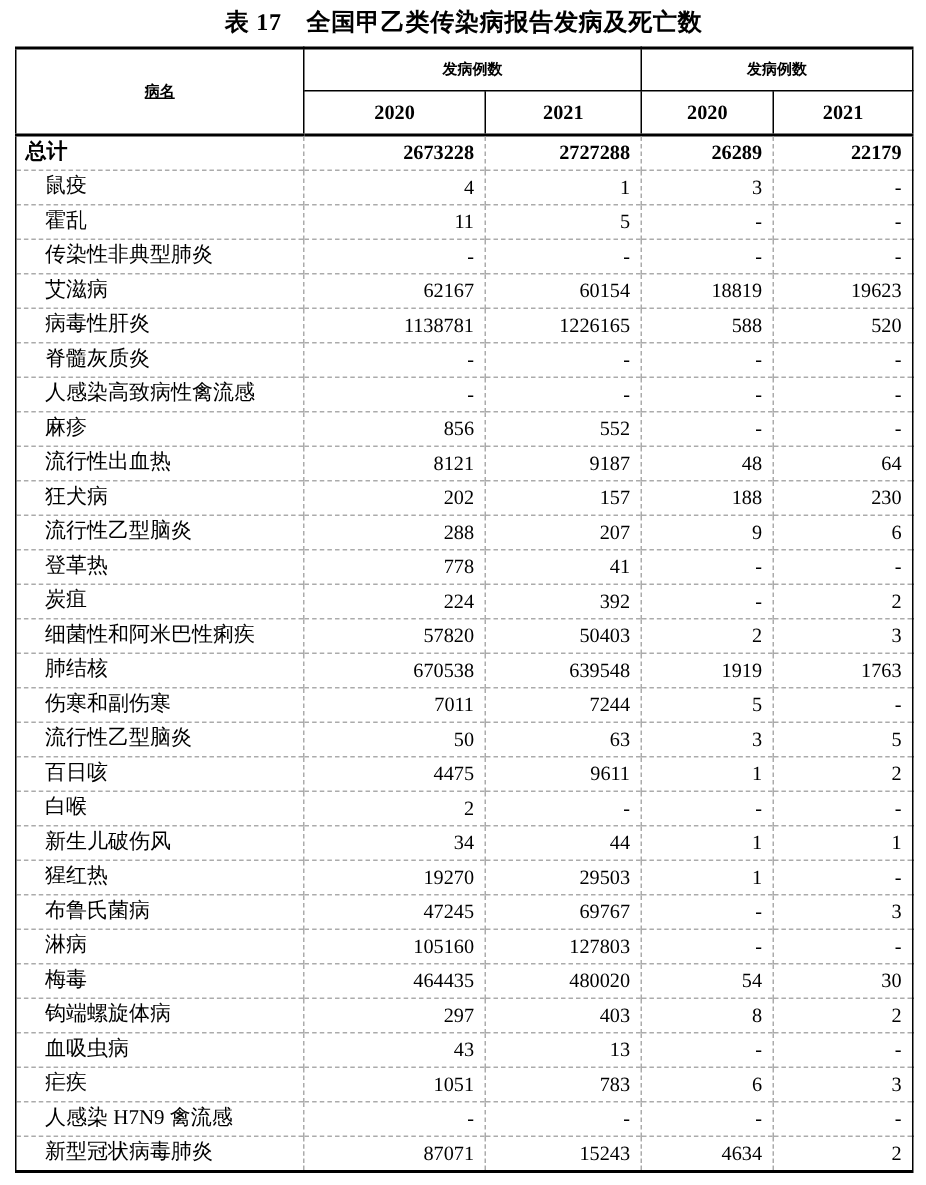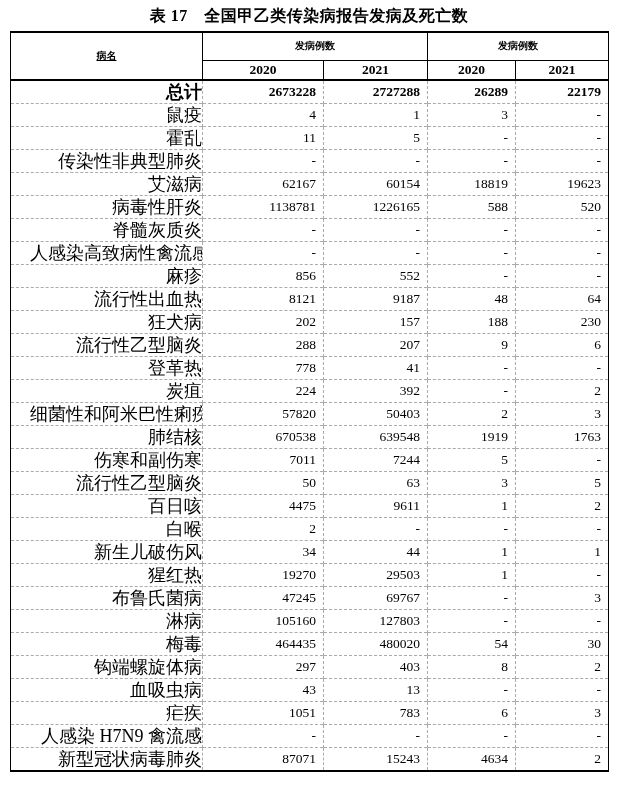--- a/index.html
+++ b/index.html
@@ -35,36 +35,36 @@
   col.c-v4 { width: 93px; }
 
   thead th {
     font-weight: bold;
     border: 1px solid #000;
     background: #fff;
     text-align: center;
     vertical-align: middle;
   }
   thead tr.group-row th { height: 28px; font-size: 10px; }
-  thead tr.year-row th { height: 20px; font-size: 13.5px; border-bottom: 2px solid #000; }
+  thead tr.year-row th { height: 30px; font-size: 13.5px; border-bottom: 2px solid #000; }
   th.disease-col { border-bottom: 2px solid #000; font-size: 14.5px; text-decoration: underline; }
 
   tbody td {
     height: 23px;
     font-size: 13.5px;
     line-height: 22px;
     border-top: 1px dashed #ababab;
     border-left: 1px dashed #ababab;
     white-space: nowrap;
     overflow: hidden;
     vertical-align: middle;
   }
   tbody td:first-child { border-left: none; }
   tbody tr:first-child td { border-top: none; }
-  td.name { text-align: right; padding-left: 19px; font-size: 18px; }
+  td.name { text-align: left; padding-left: 19px; font-size: 14px; }
   td.num  { text-align: right; padding-right: 7px; }
   tr.total-row td { font-weight: bold; }
   tr.total-row td.name { padding-left: 6px; }
 </style>
 </head>
 <body>
 
 <div class="page">
   <div class="title">表 17　全国甲乙类传染病报告发病及死亡数</div>
 

